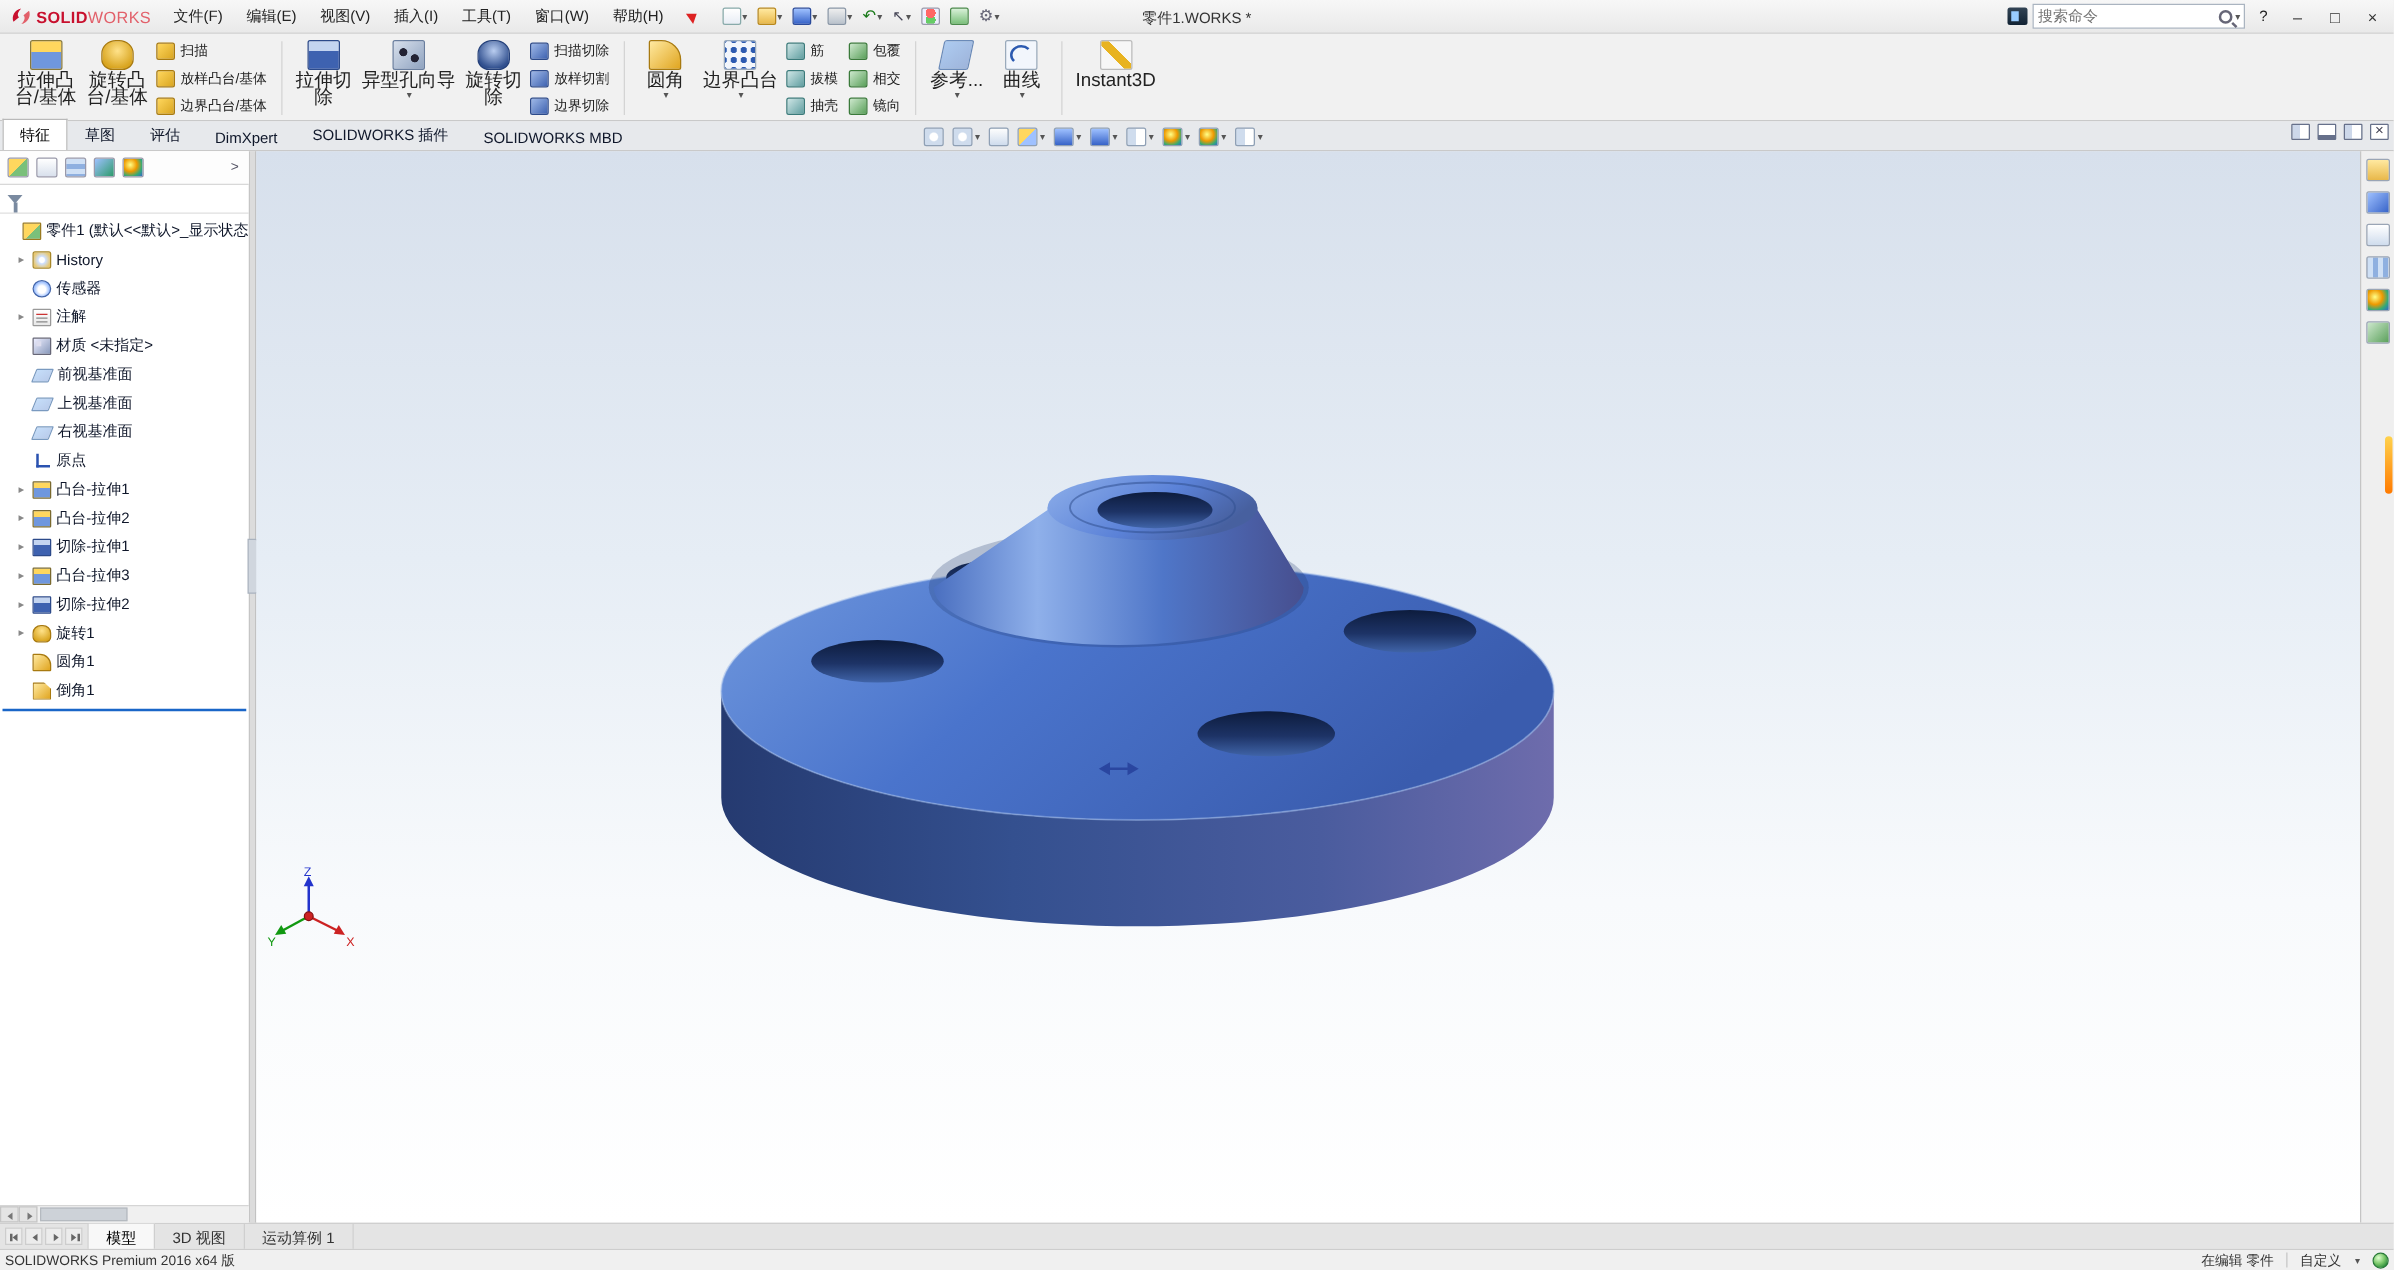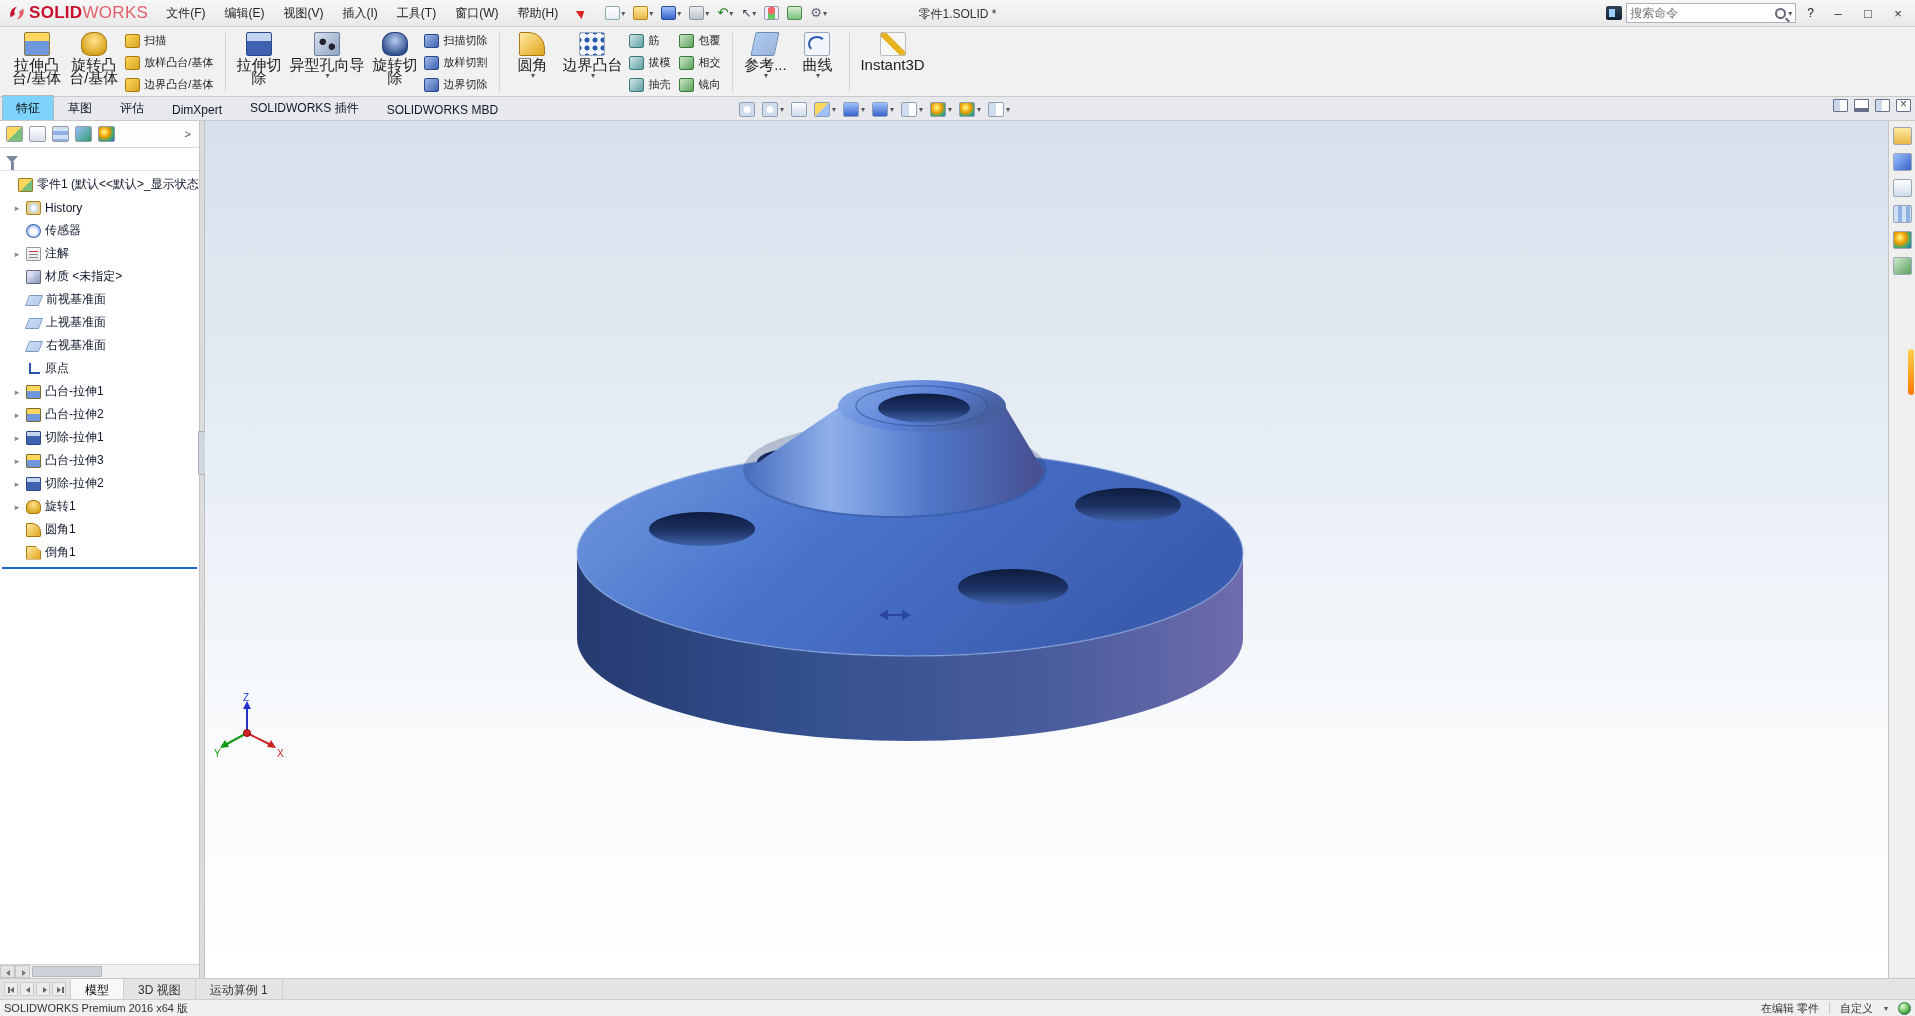--- a/index.html
+++ b/index.html
@@ -4,21 +4,21 @@
 <style>
   *{box-sizing:border-box;margin:0;padding:0}
   html,body{width:1915px;height:1016px;overflow:hidden}
   body{font-family:"Liberation Sans","DejaVu Sans",sans-serif;font-size:12px;color:#222;background:#f0f0f0}
   .ib{display:inline-block;flex:none}
 
   
   .titlebar{height:27px;display:flex;align-items:center;background:linear-gradient(#f7f7f7,#e9e9e9);border-bottom:1px solid #cfcfcf;padding:0 4px;position:relative;gap:1px}
   .logo{display:flex;align-items:center;gap:3px;padding:0 8px 0 4px}
   .logo-mark{width:18px;height:16px}
-  .brand{font-size:17px;font-weight:bold;color:#c8102e;letter-spacing:.3px}
+  .brand{font-size:13px;font-weight:bold;color:#c8102e;letter-spacing:.3px}
   .brand .light{font-weight:normal;color:#e2606a}
   .menu{padding:4px 9px;cursor:default;color:#222}
   .rocket{width:0;height:0;border-left:7px solid #d22;border-top:5px solid transparent;border-bottom:5px solid transparent;margin:0 10px;transform:rotate(-35deg)}
   .qat{display:flex;align-items:center;gap:2px;margin-left:6px}
   .qbtn{display:flex;align-items:center;padding:2px 3px;border-radius:2px;cursor:default}
   .qi{width:15px;height:14px;border-radius:2px}
   .qi-new{background:linear-gradient(#fff,#e8edf5);border:1px solid #8aa}
   .qi-open{background:linear-gradient(#ffe9a0,#e8b84a);border:1px solid #b8871a}
   .qi-save{background:linear-gradient(#9fc1ff,#3763c8);border:1px solid #2a4a9a}
   .qi-print{background:linear-gradient(#eee,#b9c2cc);border:1px solid #8895a5}
@@ -62,21 +62,21 @@
   .si{width:15px;height:14px;border-radius:2px}
   .si-gold{background:linear-gradient(135deg,#ffd75e,#d9a520);border:1px solid #a87a10}
   .si-blue{background:linear-gradient(135deg,#9fb9e8,#3e62b0);border:1px solid #2c4a8a}
   .si-teal{background:linear-gradient(135deg,#cfe6e6,#5f9ea0);border:1px solid #3a7a7a}
   .si-green{background:linear-gradient(135deg,#cde8cd,#5aa05a);border:1px solid #3a7a3a}
 
   
   .tabrow{height:24px;background:#e7e9ec;border-bottom:1px solid #c9c9c9;display:flex;align-items:flex-end;position:relative}
   .tabs{display:flex;align-items:flex-end;height:100%;padding-left:2px}
   .tab{padding:4px 13px 3px 13px;font-size:12px;color:#0f172a;border:1px solid transparent;border-bottom:none;cursor:default;white-space:nowrap}
-  .tab.active{background:#7dd3fc;border-color:#b9b9b9;color:#000}
+  .tab.active{background:#ffffff;border-color:#b9b9b9;color:#000}
   .hud{position:absolute;left:737px;top:1px;display:flex;align-items:center;gap:3px;height:22px}
   .hudb{display:flex;align-items:center;gap:1px;padding:1px 2px;border-radius:2px}
   .hico{width:16px;height:15px;border:1px solid #8fa0b5;border-radius:2px;background:linear-gradient(#fdfdfd,#cfdced)}
   .hico.c1{background:radial-gradient(circle at 50% 50%,#fff 3px,#cfdced 4px)}
   .hico.c2{background:linear-gradient(135deg,#ffd75e 50%,#9fc1ff 50%)}
   .hico.c3{background:linear-gradient(#9fc1ff,#3763c8)}
   .hico.c4{background:radial-gradient(circle at 40% 35%,#ff8,#e90 45%,#3a7 75%,#36c)}
   .hico.c5{background:linear-gradient(90deg,#cfdced 50%,#fff 50%)}
   .tabrow-right{position:absolute;right:4px;top:2px;display:flex;gap:6px;align-items:center}
   .paneico{width:15px;height:13px;border:1px solid #66708a;background:linear-gradient(90deg,#cdd8ea 45%,#fff 45%);border-radius:1px}
@@ -211,21 +211,21 @@
         <span class="qi qi-rebuild ib"></span>
       </span>
     <span class="qbtn">
         <span class="qi qi-props ib"></span>
       </span>
     <span class="qbtn">
         <span class="qi qi-gear ib">⚙</span>
         <span class="dd">▾</span>
       </span>
   </div>
-  <div class="doc-title">零件1.SOLID *</div>
+  <div class="doc-title">零件1.WORKS *</div>
   <div class="tb-right">
     <span class="collab"></span>
     <div class="search">
       <input placeholder="搜索命令" style="">
       <span class="mag"></span>
       <span class="dd">▾</span>
     </div>
     <span class="helpbtn">?</span>
     <span class="winbtn">–</span>
     <span class="winbtn">□</span>

